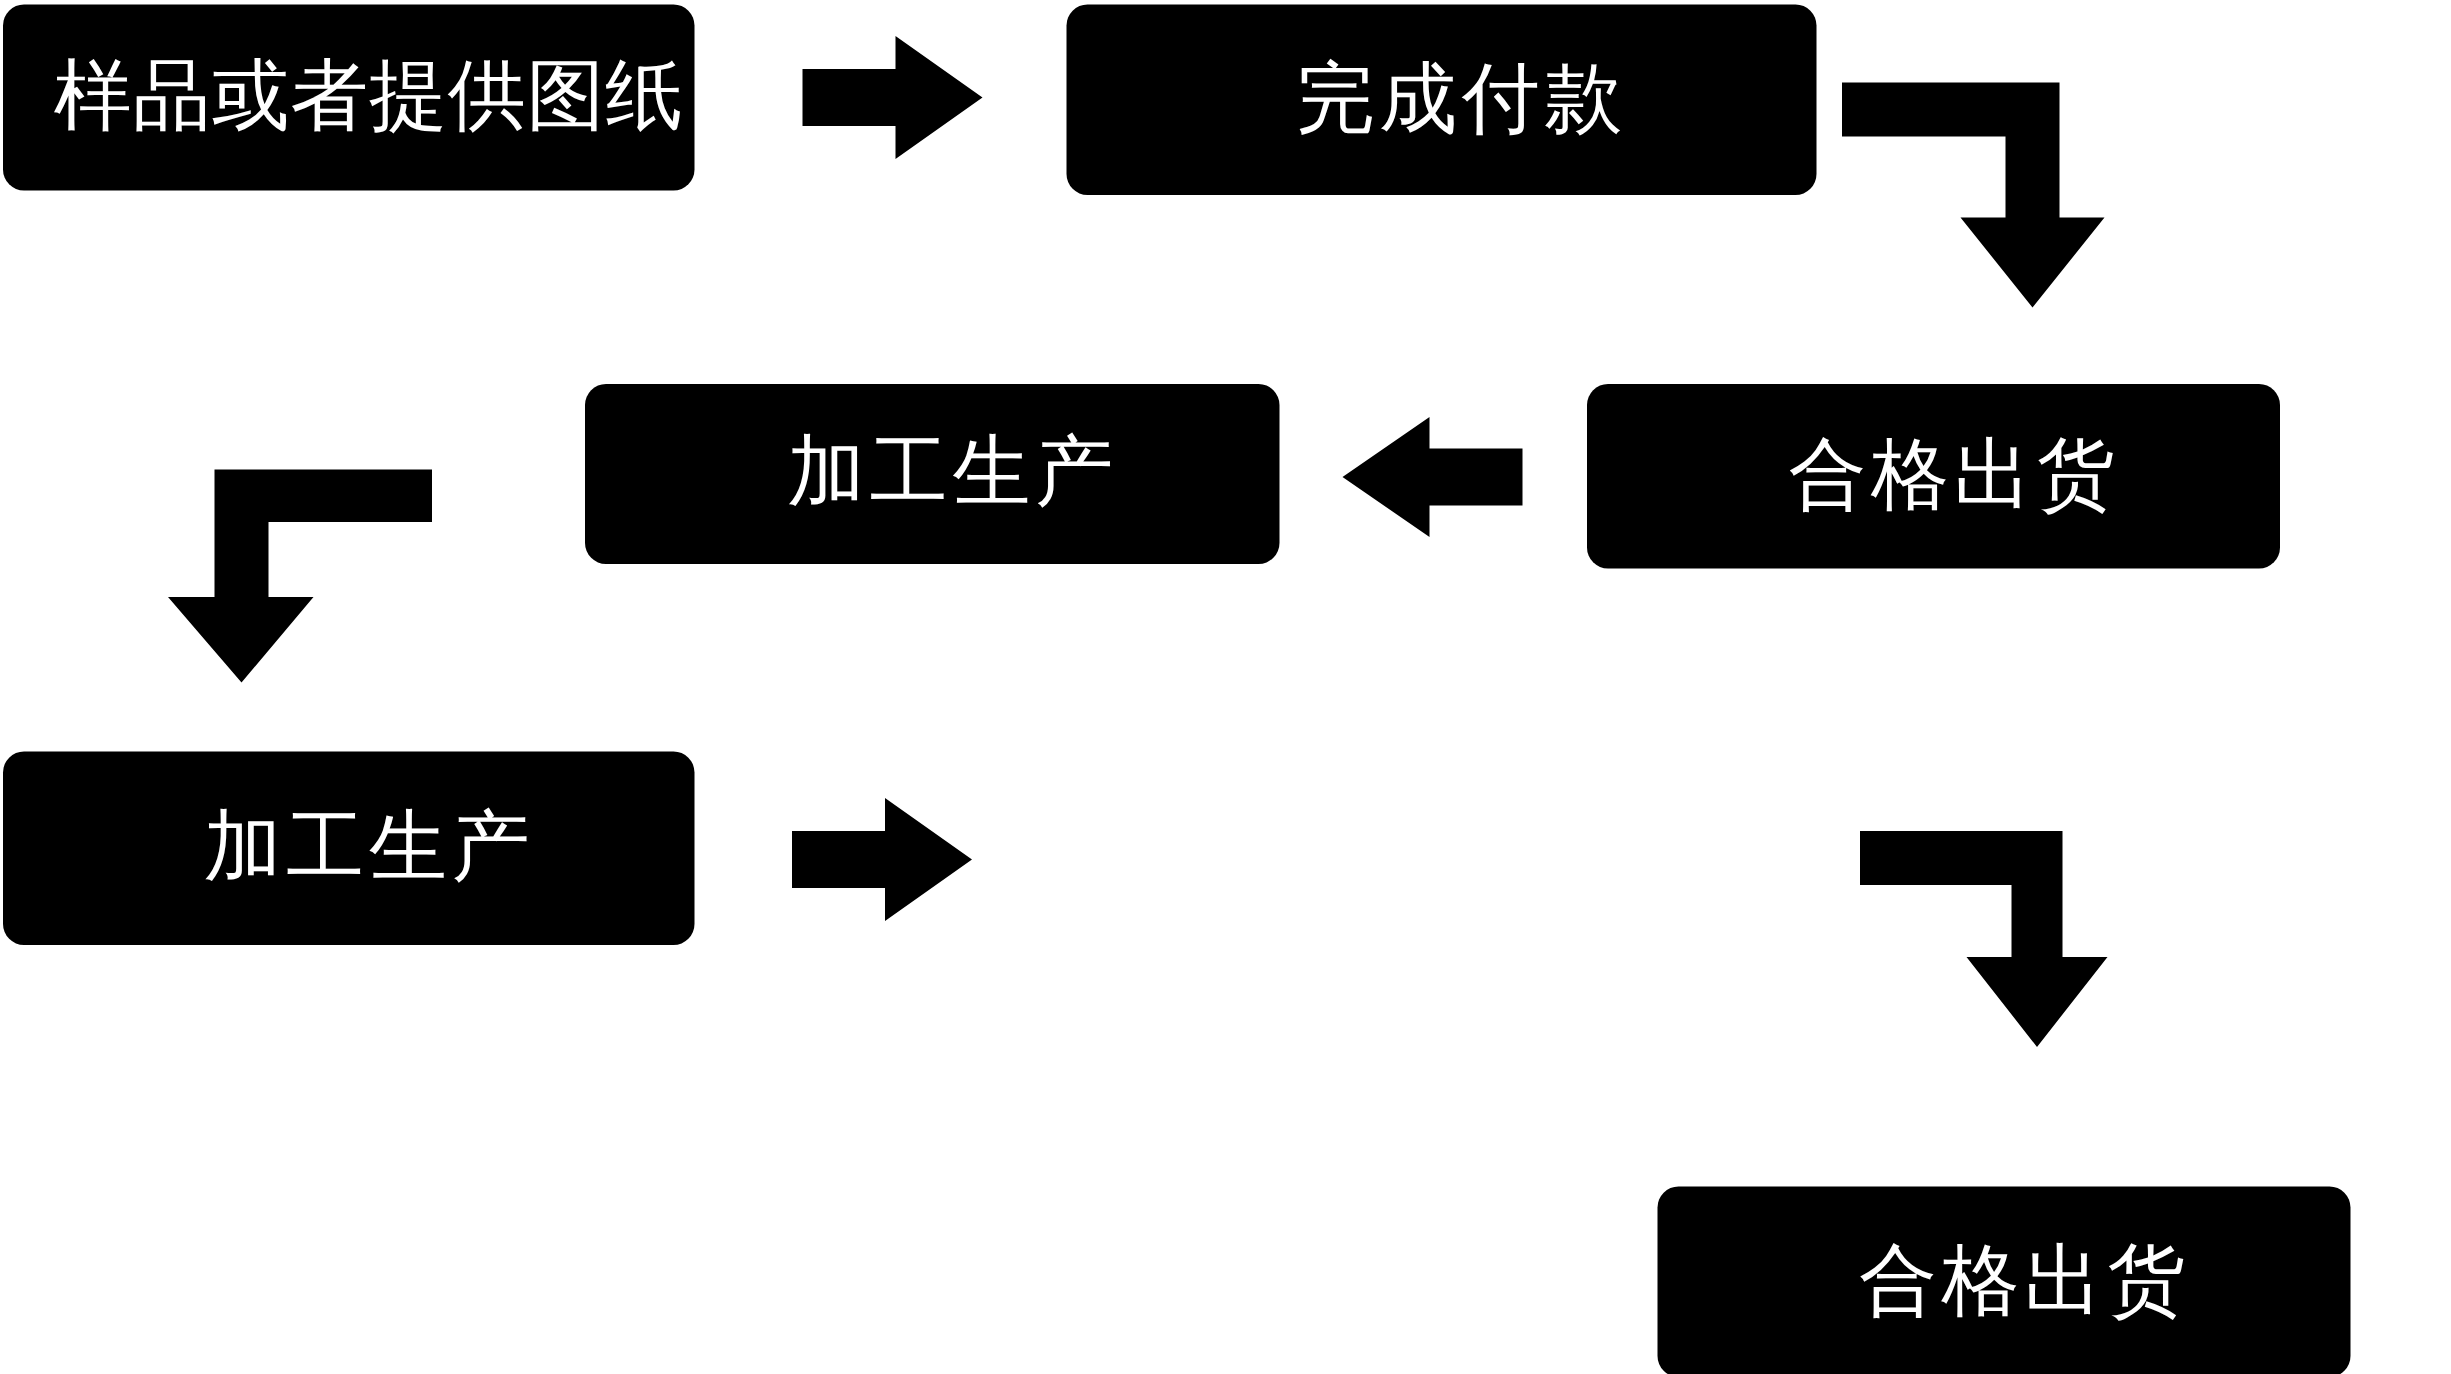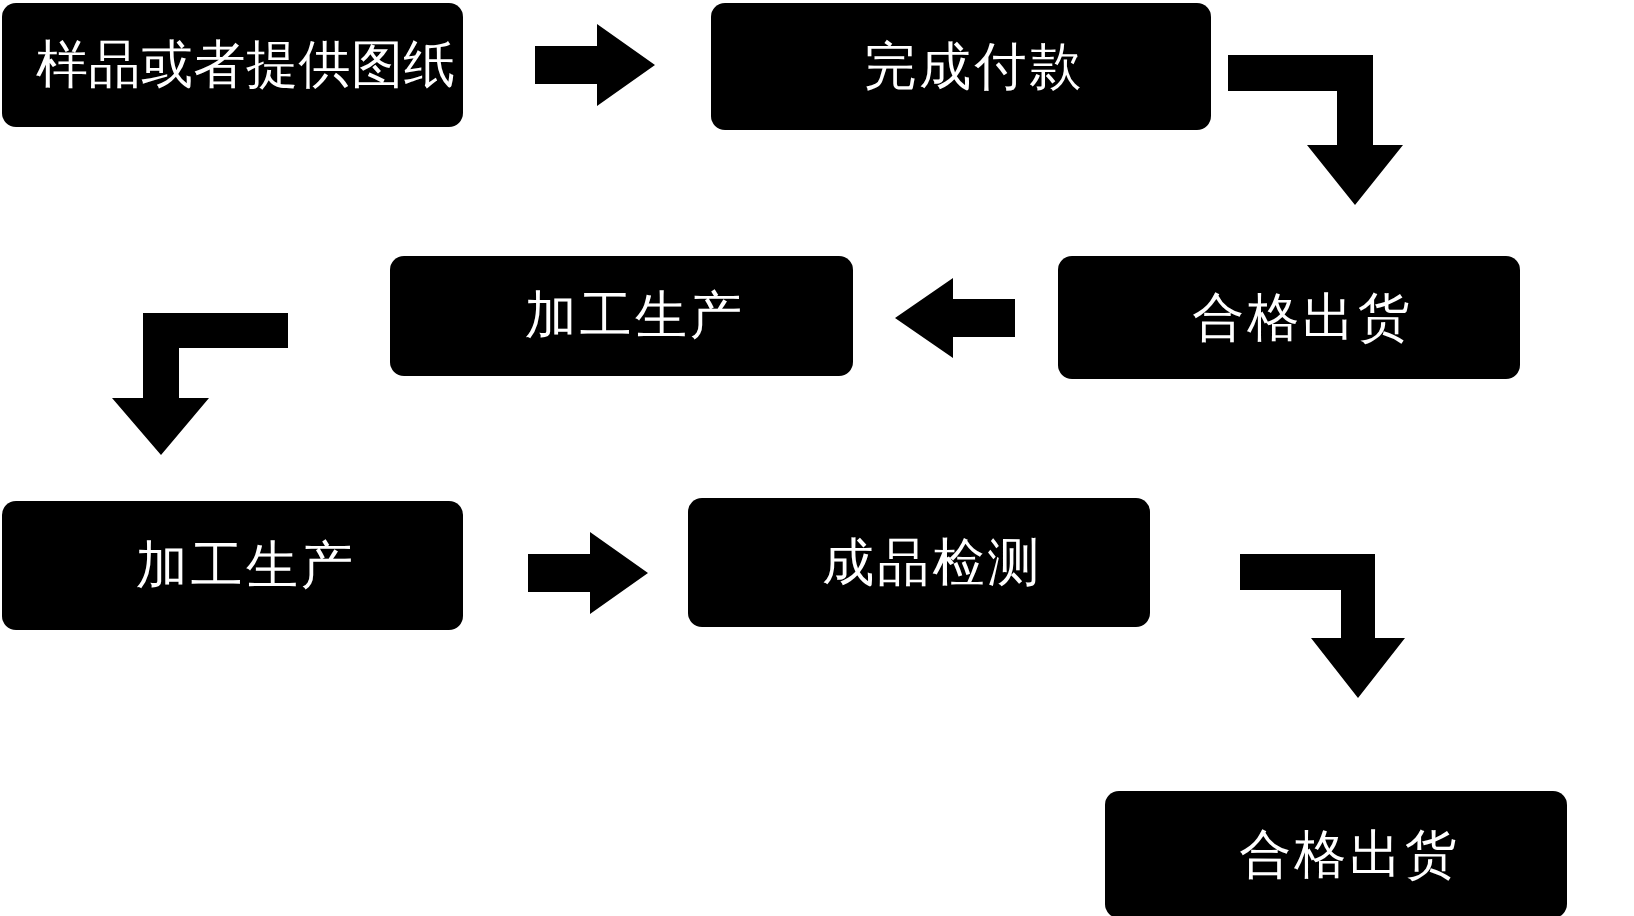--- a/index.html
+++ b/index.html
@@ -111,23 +111,20 @@
   </svg>
 
   <div class="node" id="node-production">
     <span class="node-label">加工生产</span>
   </div>
 
   <svg class="arrow-svg" id="arrow-production-to-inspection" viewBox="0 0 120 82" aria-hidden="true">
     <polygon class="arrow-shape" points="0,22 62,22 62,0 120,41 62,82 62,60 0,60"></polygon>
   </svg>
 
-  <div class="node" id="node-inspection">
-    <span class="node-label">成品检测</span>
-  </div>
 
   <svg class="arrow-svg" id="arrow-inspection-to-shipment" viewBox="0 0 165 160" aria-hidden="true">
     <polygon class="arrow-shape" points="0,16 135,16 135,100 165,100 118,160 71,100 101,100 101,52 0,52"></polygon>
   </svg>
 
   <div class="node" id="node-shipment">
     <span class="node-label">合格出货</span>
   </div>
 
 </div>

